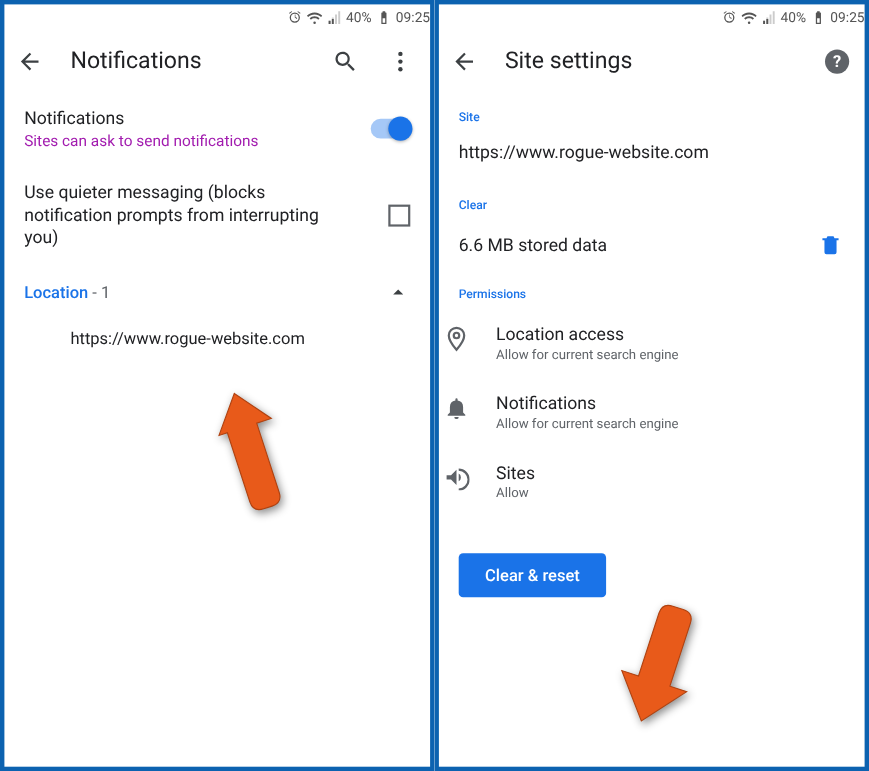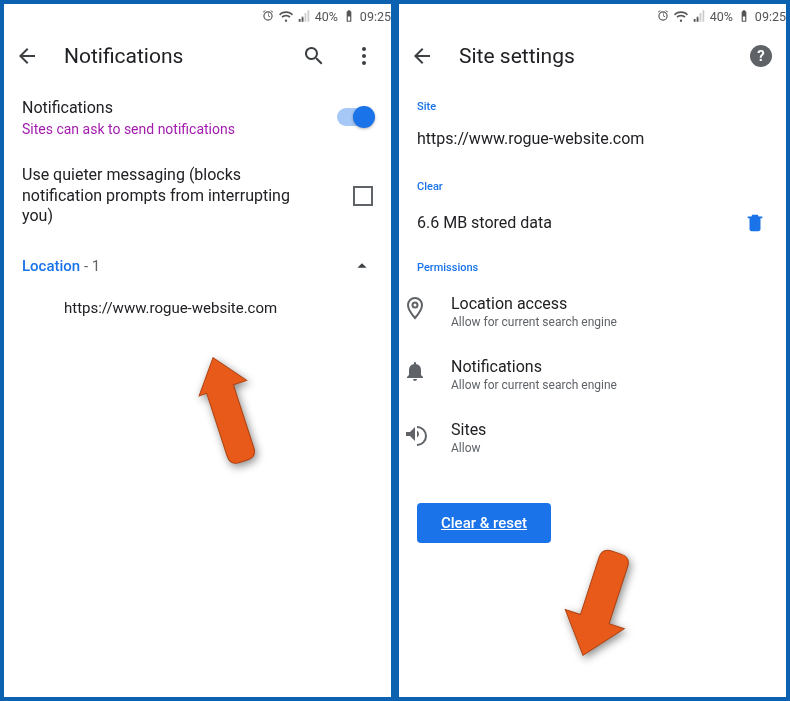--- a/index.html
+++ b/index.html
@@ -74,21 +74,21 @@
   }
   .datarow .txt { flex:1; font-size:16px; color:#202124; }
   .perm-row {
     display:flex; align-items:flex-start; padding: 14px 4px; gap: 24px;
   }
   .perm-row .icon { width:24px; height:24px; flex-shrink:0; margin-top:2px; color:#5f6368; }
   .perm-row .txt .t { font-size:16px; color:#202124; }
   .perm-row .txt .s { font-size:12px; color:#5f6368; margin-top:2px; }
   .primary-btn {
     display:inline-block; background:#1a73e8; color:#fff; font-size:15px; font-weight:500;
-    padding: 11px 24px; border-radius:4px; margin: 34px 18px 0; cursor:pointer;text-decoration:underline;
+    padding: 11px 24px; border-radius:4px; margin: 34px 18px 0; cursor:pointer;
   }
   
   .wm {
     position:absolute; left:50%; top:50%; transform:translate(-50%,-50%);
     font-size:160px; font-weight:700; font-style:italic; color:rgba(234,76,54,0.08);
     white-space:nowrap; pointer-events:none; line-height:.85;
     font-family: Georgia, 'Times New Roman', serif;
   }
   .wm .l2 { font-size:100px; display:block; letter-spacing:20px; }
   

